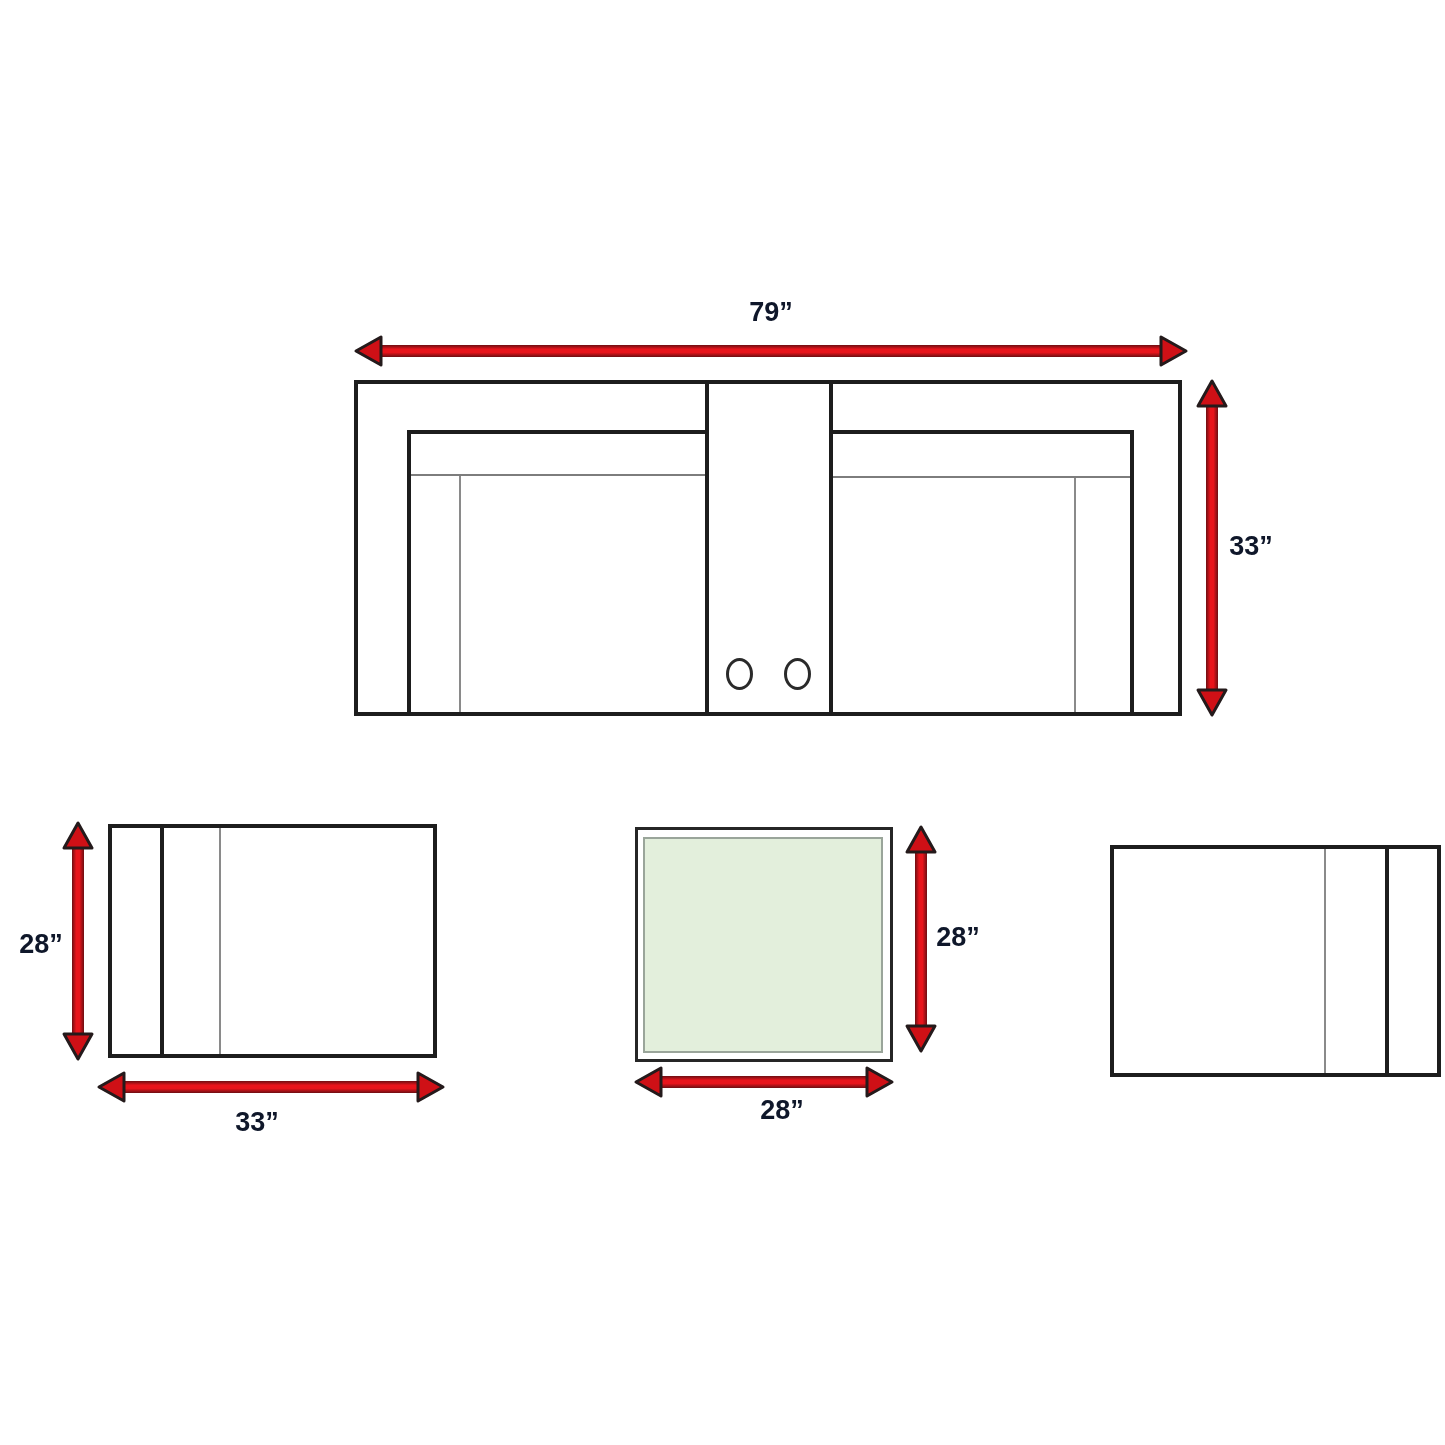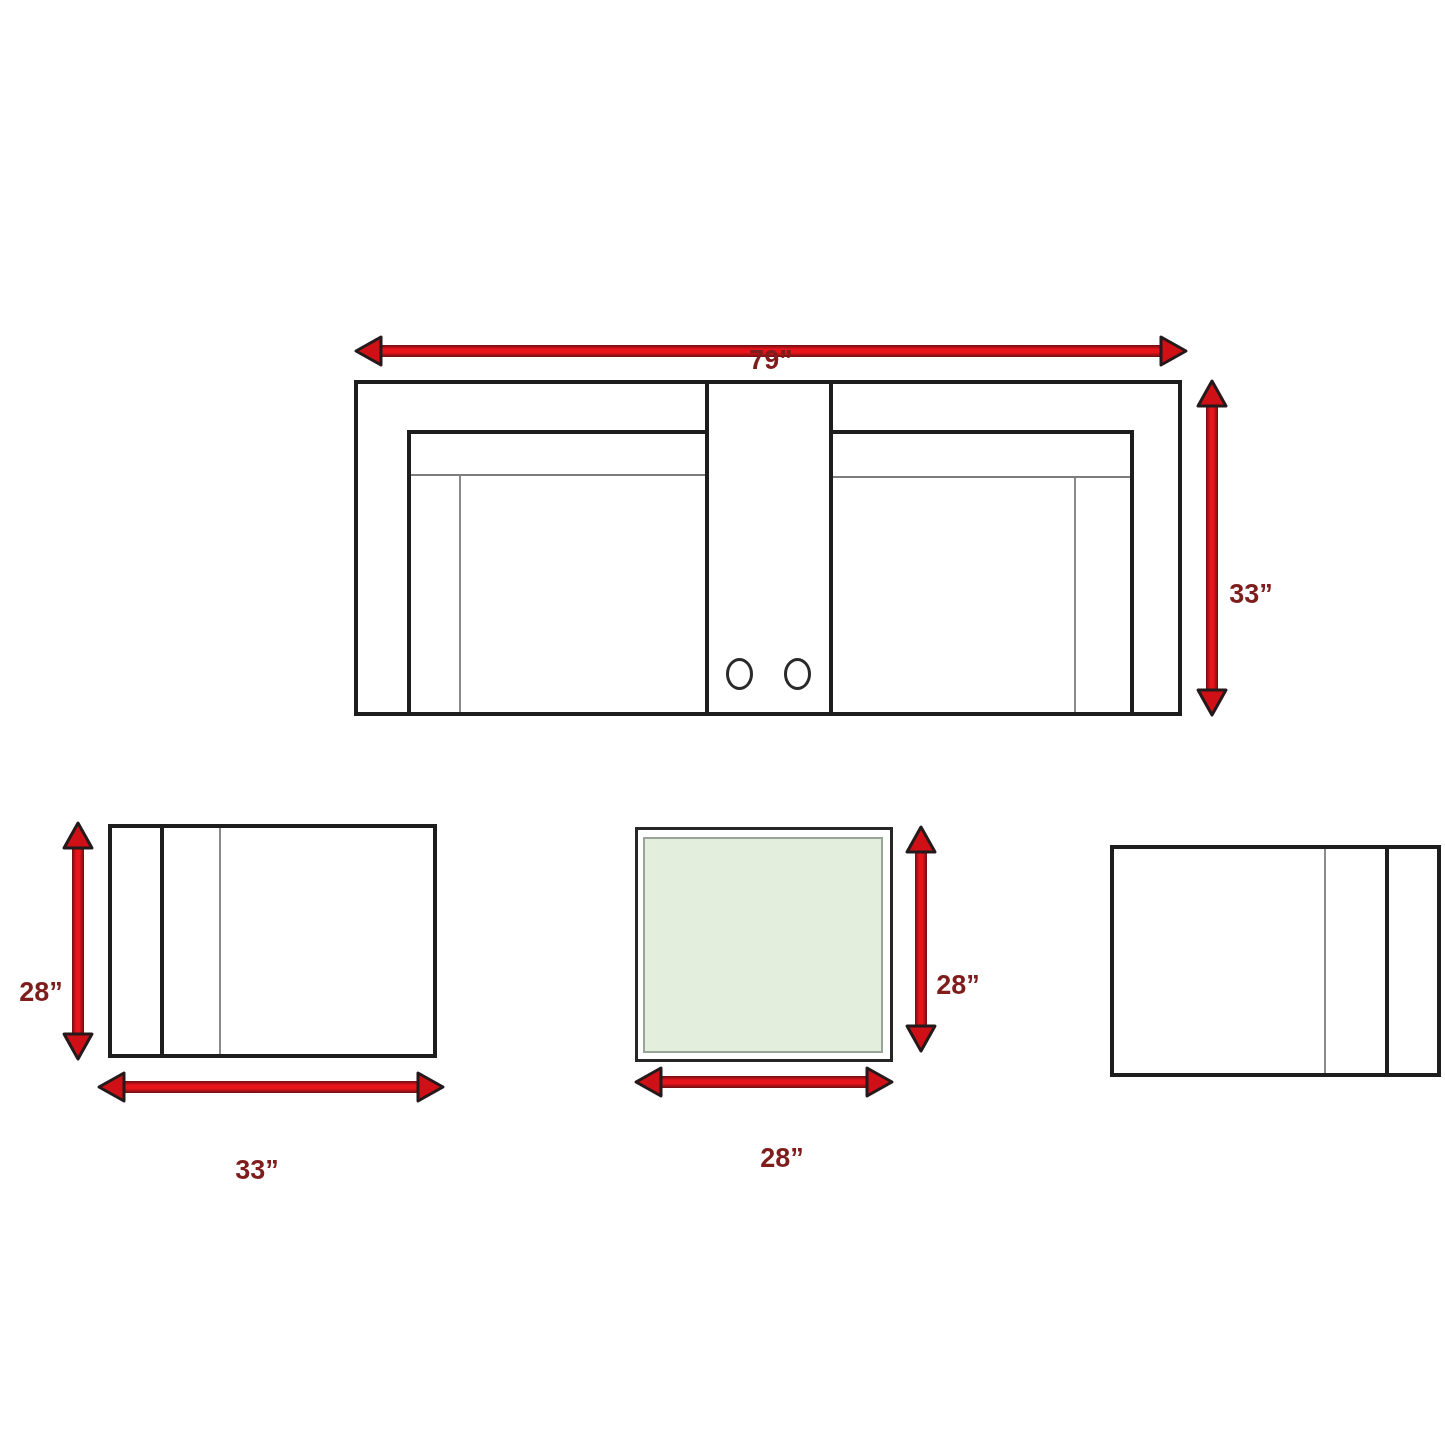--- a/index.html
+++ b/index.html
@@ -37,26 +37,25 @@
   }
   .table-inner{
     position:absolute;
     border:2px solid #9aa59a;
     background:#e3efdc;
   }
   
   .dim-label{
     position:absolute;
     transform:translate(-50%,-50%);
-    color:#7f1d1d;
+    color:#0f172a;
     font-size:27px;
     font-weight:700;
     white-space:nowrap;
     line-height:1;
-    margin-top:48px;
   }
   svg.arrow{position:absolute;overflow:visible;}
   .head{fill:#cf1016;stroke:#241a1b;stroke-width:3;stroke-linejoin:round;}
 </style>
 </head>
 <body>
 
 <div id="canvas">
 
   <svg width="0" height="0" class="abs" aria-hidden="true">

